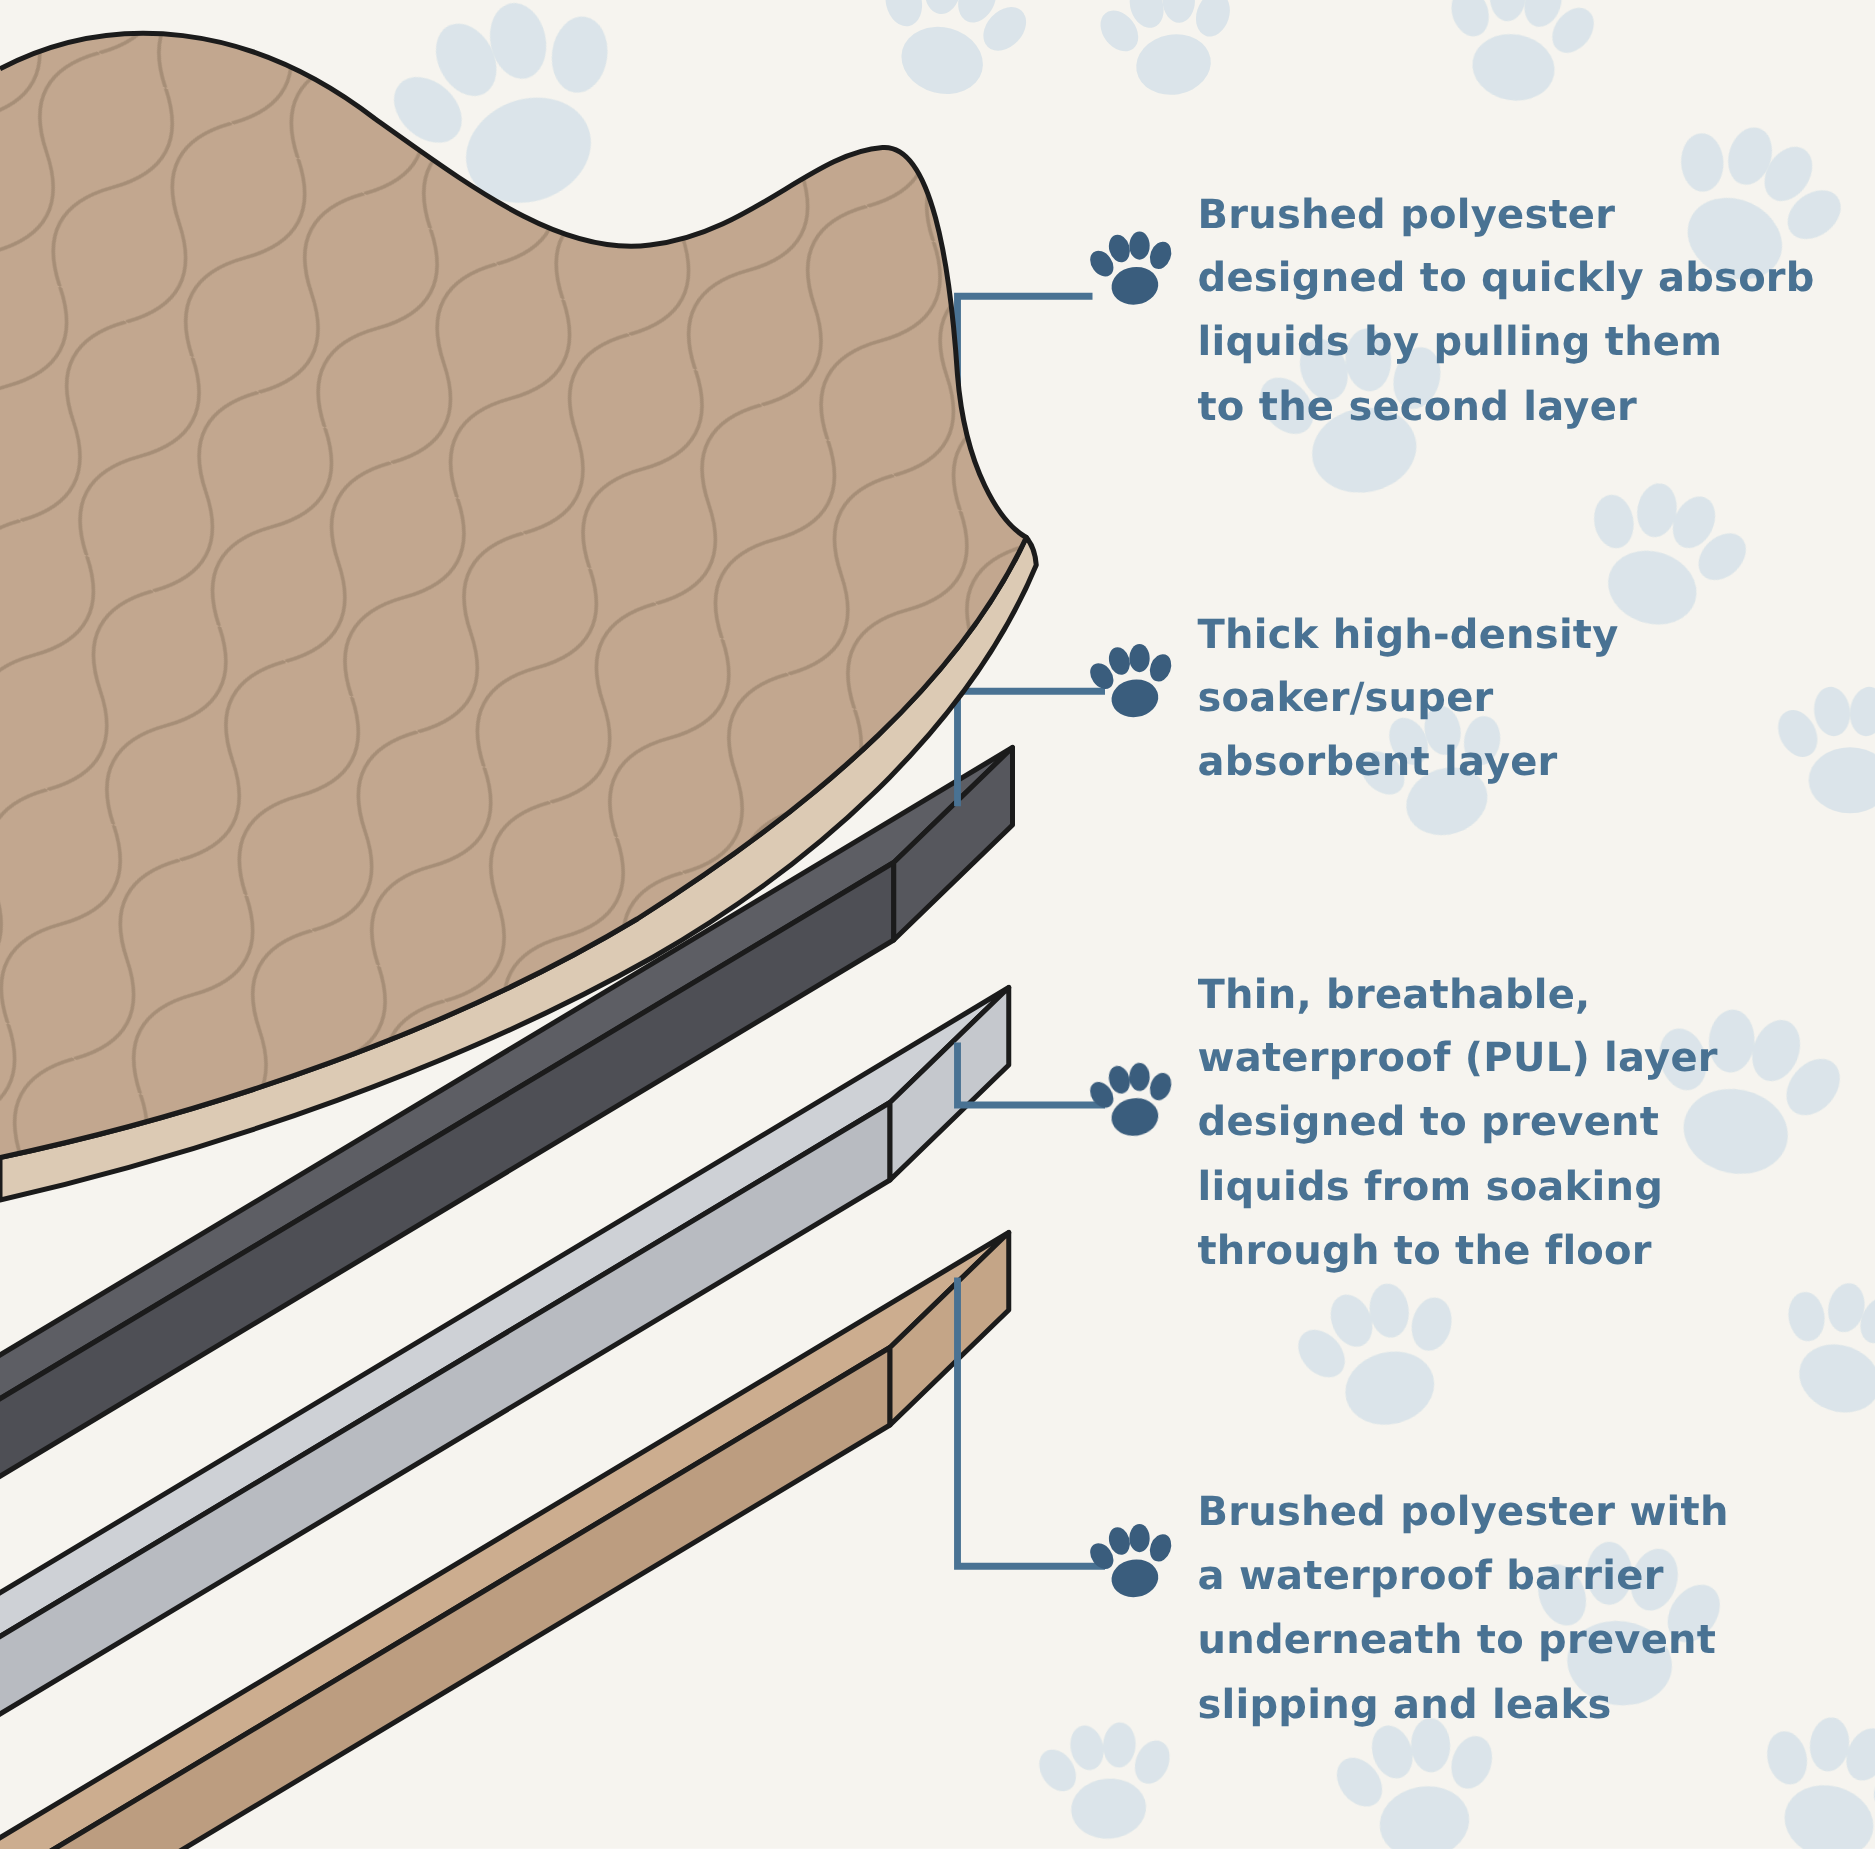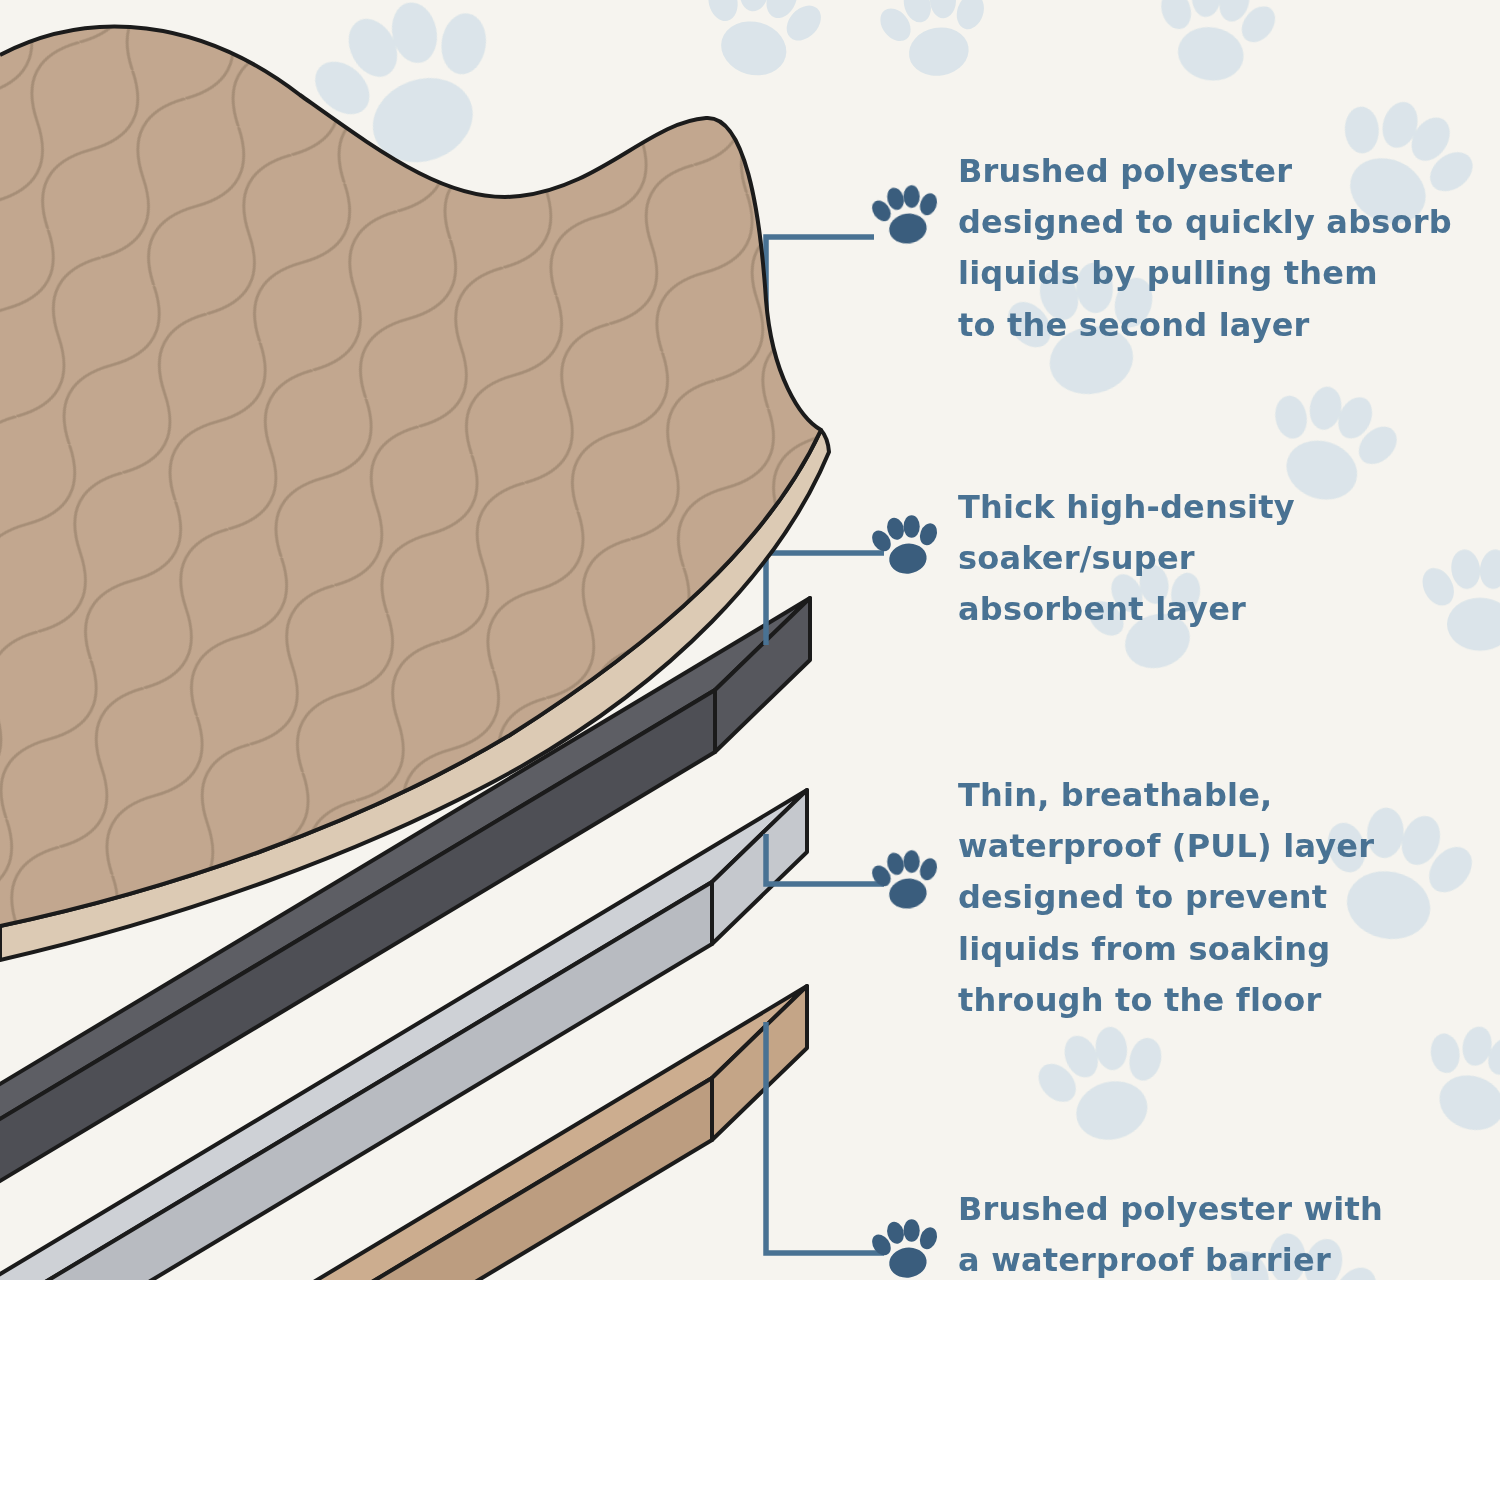--- a/index.html
+++ b/index.html
@@ -1,18 +1,18 @@
 <!DOCTYPE html>
 <html><head>
 <meta charset="utf-8">
 <style>
   html,body{margin:0;padding:0;}
   .canvas{
     position:relative;
-    width:1500px;height:1280px;
+    width:1500px;height:1479px;
     background:#f6f4ef;
     overflow:hidden;
     font-family:"DejaVu Sans", sans-serif;
   }
   .diagram-svg{position:absolute;left:0;top:0;}
   .label{
     position:absolute;
     width:580px;
     color:#497293;
     font-weight:bold;

